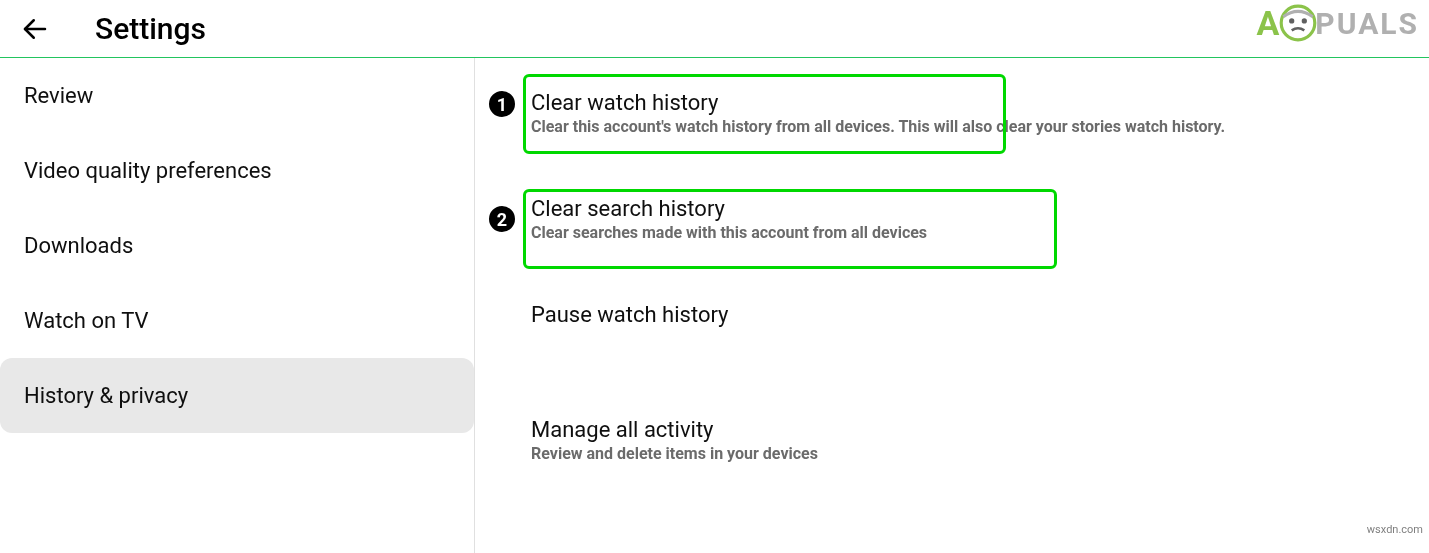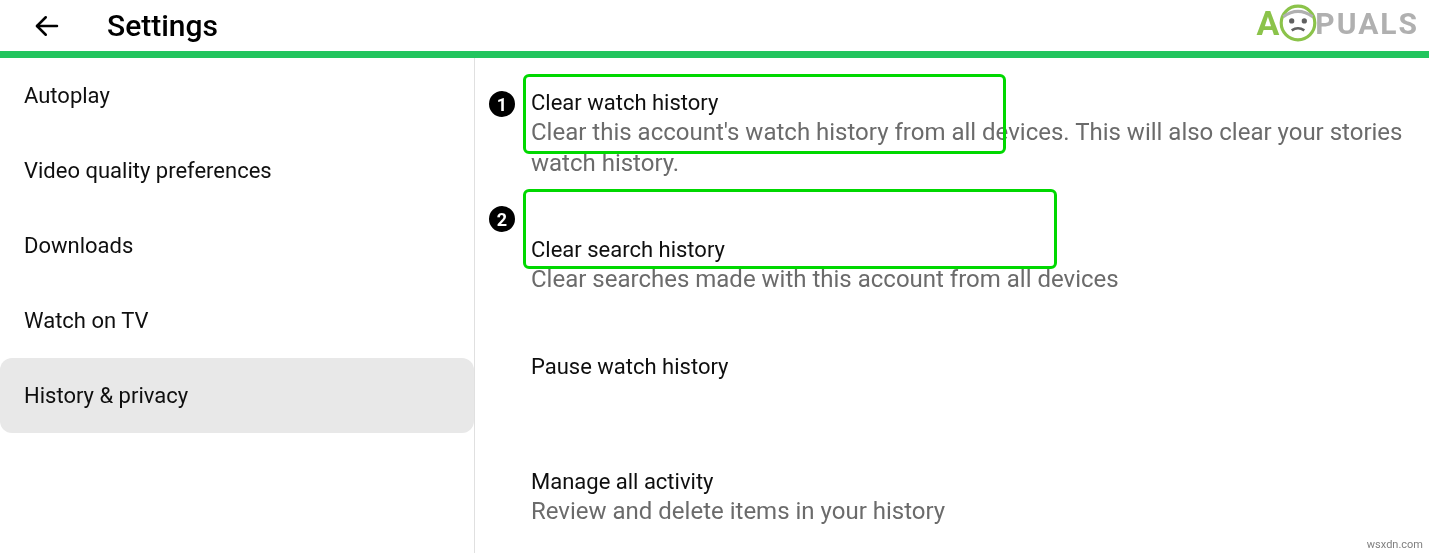--- a/index.html
+++ b/index.html
@@ -12,22 +12,22 @@
       width: 1429px;
       height: 553px;
       background: #ffffff;
       position: relative;
       overflow: hidden;
     }
     .header {
       height: 58px;
       display: flex;
       align-items: center;
-      padding-left: 27px;
-      border-bottom: 7px solid #22c55e;
+      padding-left: 15px;
+      border-bottom: 1px solid #22c55e;
     }
     .back-arrow {
       width: 40px;
       height: 40px;
       display: flex;
       align-items: center;
       justify-content: center;
       cursor: pointer;
     }
     .header-title {
@@ -62,23 +62,24 @@
     .option {
       padding: 14px 0 14px 56px;
       position: relative;
     }
     .option-title {
       font-size: 22px;
       color: #0f0f0f;
       margin-bottom: 2px;
     }
     .option-sub {
-      font-size: 24px;
+      font-size: 16px;
       color: #6b6b6b;
       line-height: 1.3;
+      font-weight: bold;
     }
     .highlight-box {
       position: absolute;
       border: 3px solid #00d800;
       border-radius: 6px;
       pointer-events: none;
     }
     .hb1 {
       left: 523px;
       top: 74px;
@@ -129,21 +130,21 @@
     }
     .watermark-svg {
       width: 42px;
       height: 42px;
       margin-left: -4px;
       margin-right: -4px;
     }
     .watermark-credit {
       position: absolute;
       right: 6px;
-      bottom: 2px;
+      bottom: 17px;
       font-size: 11px;
       color: #808080;
     }
     .opt-spacer {
       height: 30px;
     }
   </style>
 </head>
 <body>
 
@@ -152,21 +153,21 @@
     <svg width="30" height="30" viewBox="0 0 24 24" fill="none" stroke="#000" stroke-width="2" stroke-linecap="round" stroke-linejoin="round">
       <line x1="20" y1="12" x2="4" y2="12"></line>
       <polyline points="11,5 4,12 11,19"></polyline>
     </svg>
   </div>
   <div class="header-title">Settings</div>
 </div>
 
 <div class="content">
   <div class="sidebar">
-    <div class="sidebar-item">Autoplay</div>
+    <div class="sidebar-item">Review</div>
     <div class="sidebar-item">Video quality preferences</div>
     <div class="sidebar-item">Downloads</div>
     <div class="sidebar-item">Watch on TV</div>
     <div class="sidebar-item active">History &amp; privacy</div>
   </div>
 
   <div class="main">
 
     <div class="option">
       <div class="option-title">Clear watch history</div>
@@ -188,21 +189,21 @@
       <div class="option-title">Pause watch history</div>
     </div>
 
     <div class="opt-spacer"></div>
 
 
     <div class="opt-spacer"></div>
 
     <div class="option">
       <div class="option-title">Manage all activity</div>
-      <div class="option-sub">Review and delete items in your history</div>
+      <div class="option-sub">Review and delete items in your devices</div>
     </div>
 
   </div>
 </div>
 
 <div class="highlight-box hb1"></div>
 <div class="highlight-box hb2"></div>
 <div class="badge badge1">1</div>
 <div class="badge badge2">2</div>
 

